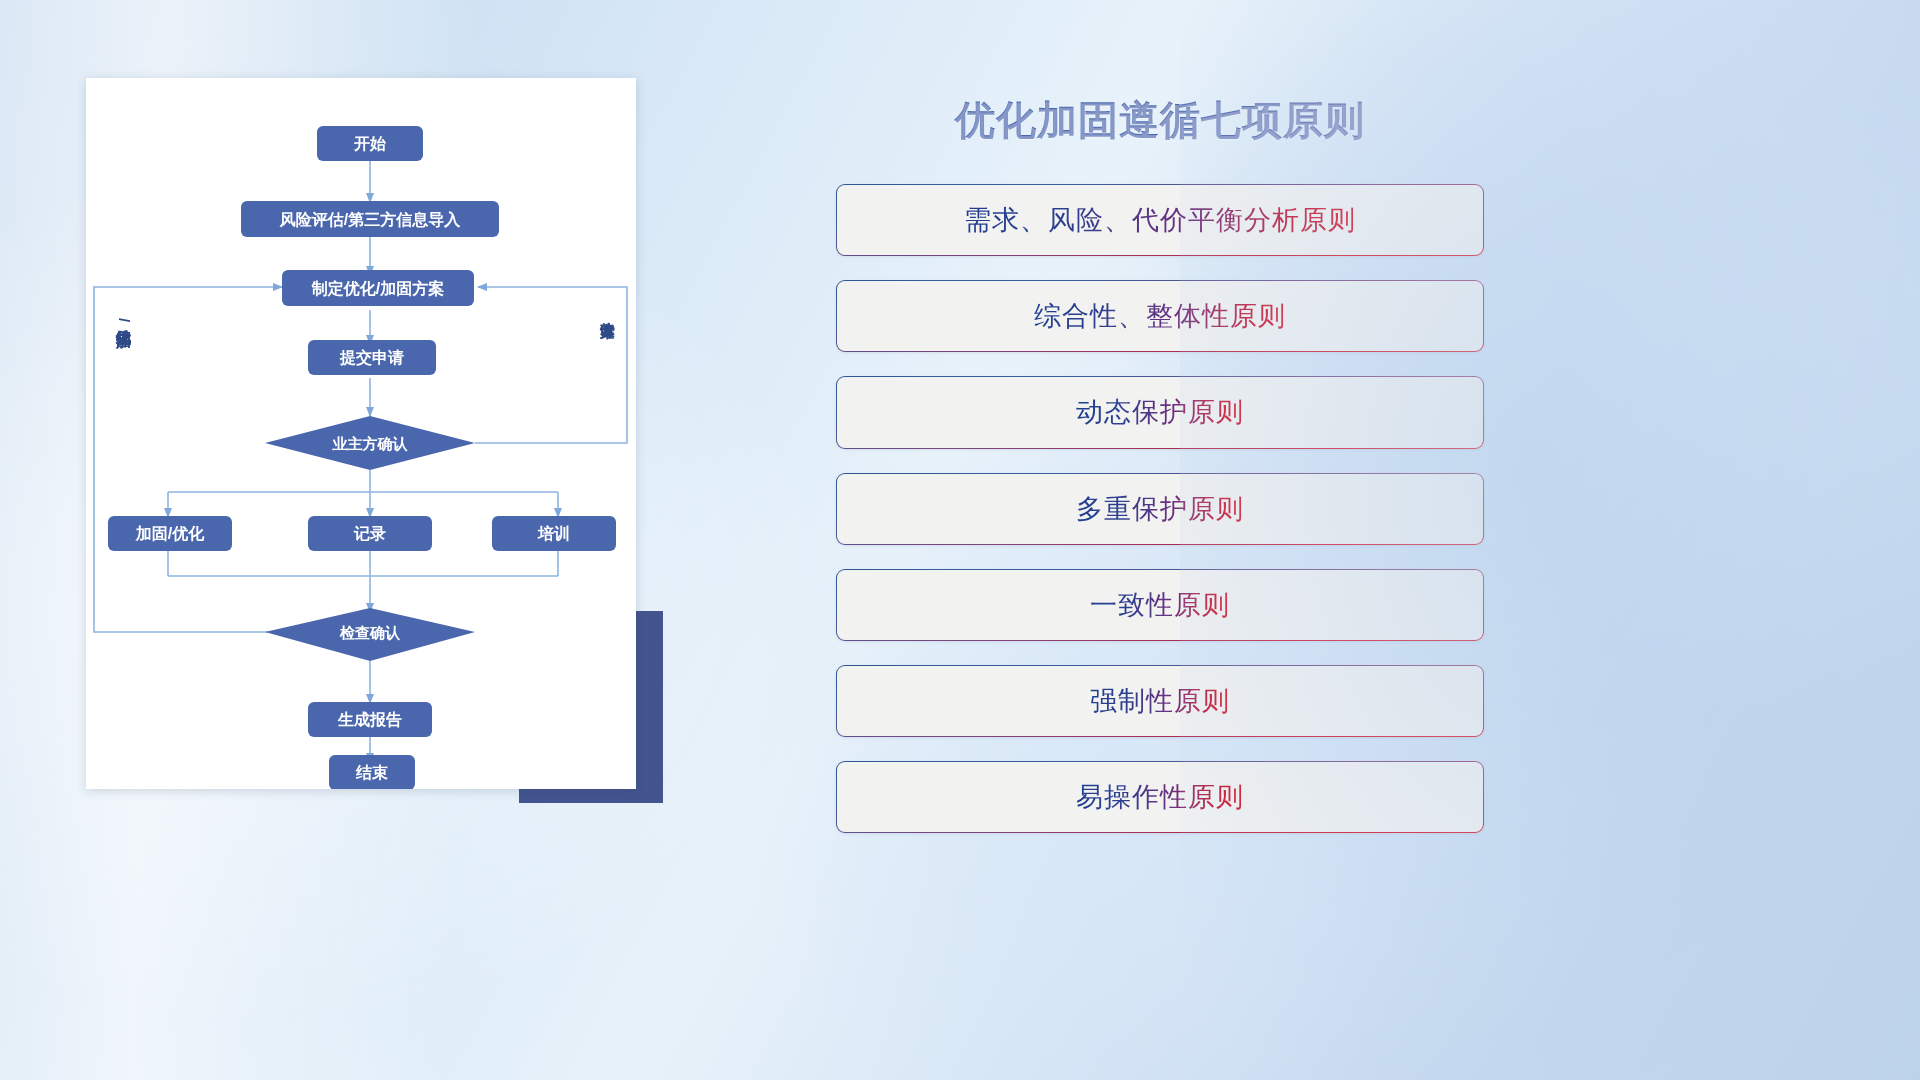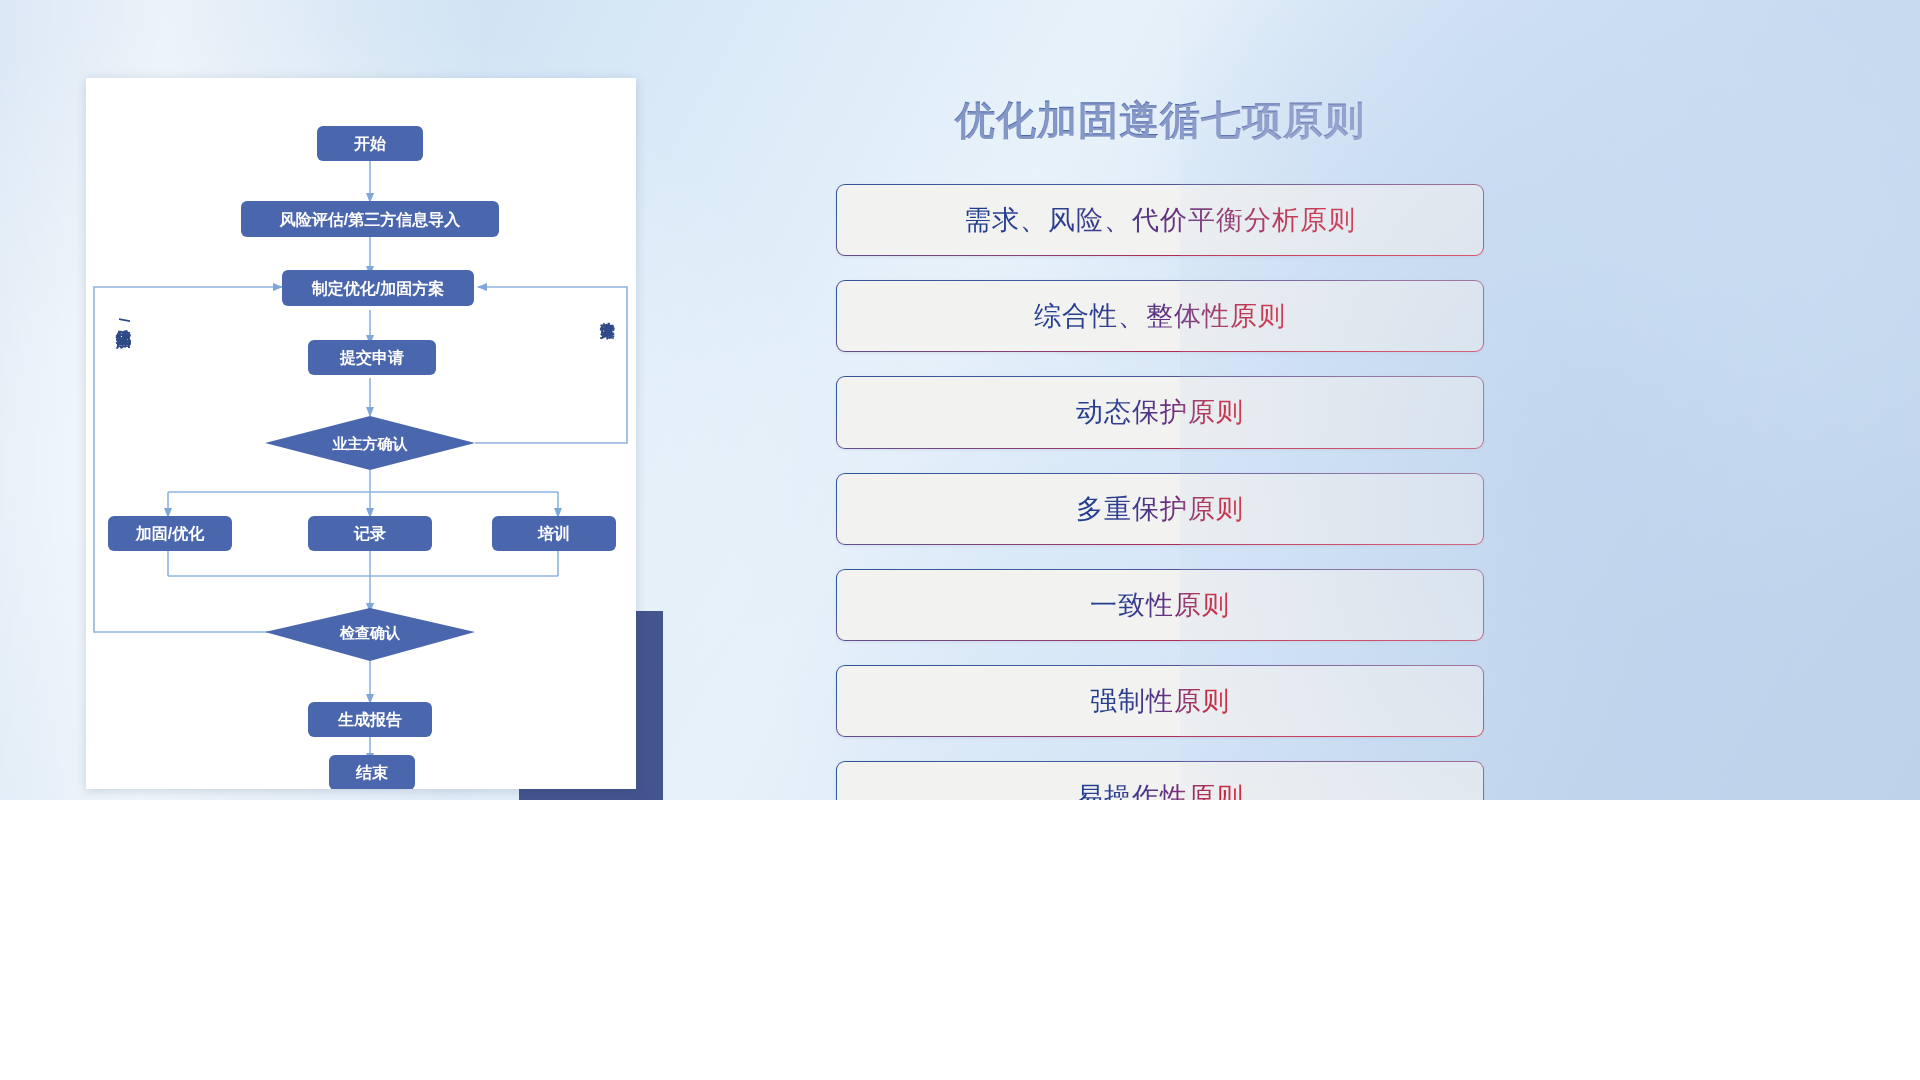--- a/index.html
+++ b/index.html
@@ -7,21 +7,21 @@
     padding: 0;
     width: 1920px;
     height: 1080px;
     overflow: hidden;
     font-family: "Liberation Sans", "DejaVu Sans", sans-serif;
   }
 
   #slide {
     position: relative;
     width: 1920px;
-    height: 800px;
+    height: 1080px;
     background:
       radial-gradient(ellipse 900px 700px at 14% 55%, rgba(255,255,255,0.55) 0%, rgba(255,255,255,0.0) 62%),
       radial-gradient(ellipse 700px 620px at 62% 72%, rgba(216,232,248,0.85) 0%, rgba(216,232,248,0.0) 65%),
       radial-gradient(ellipse 760px 560px at 86% 30%, rgba(207,224,244,0.9) 0%, rgba(207,224,244,0.0) 70%),
       linear-gradient(118deg, #c9dcf0 0%, #cfe2f3 18%, #dcebf8 34%, #e8f2fa 48%, #d7e6f6 63%, #c6d9ef 78%, #bdd3ea 100%);
     overflow: hidden;
   }
 
   
   #slide::before {

